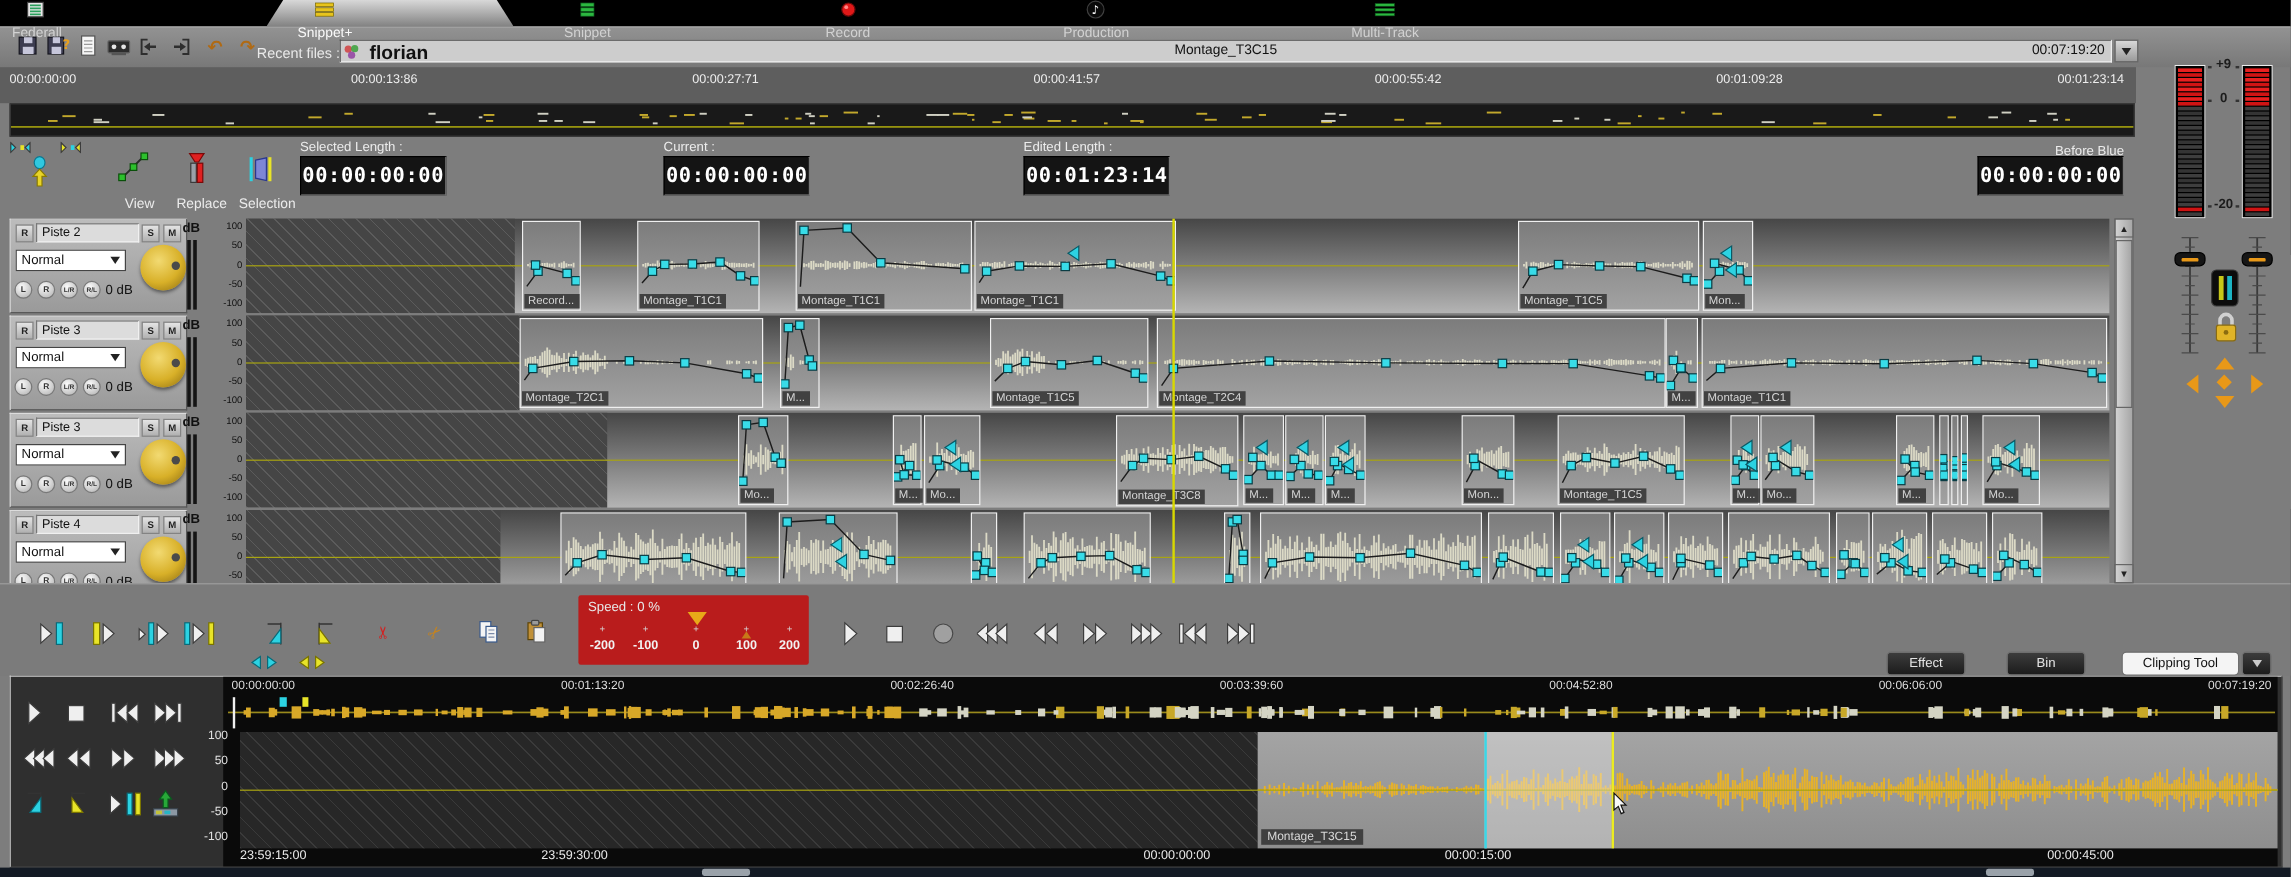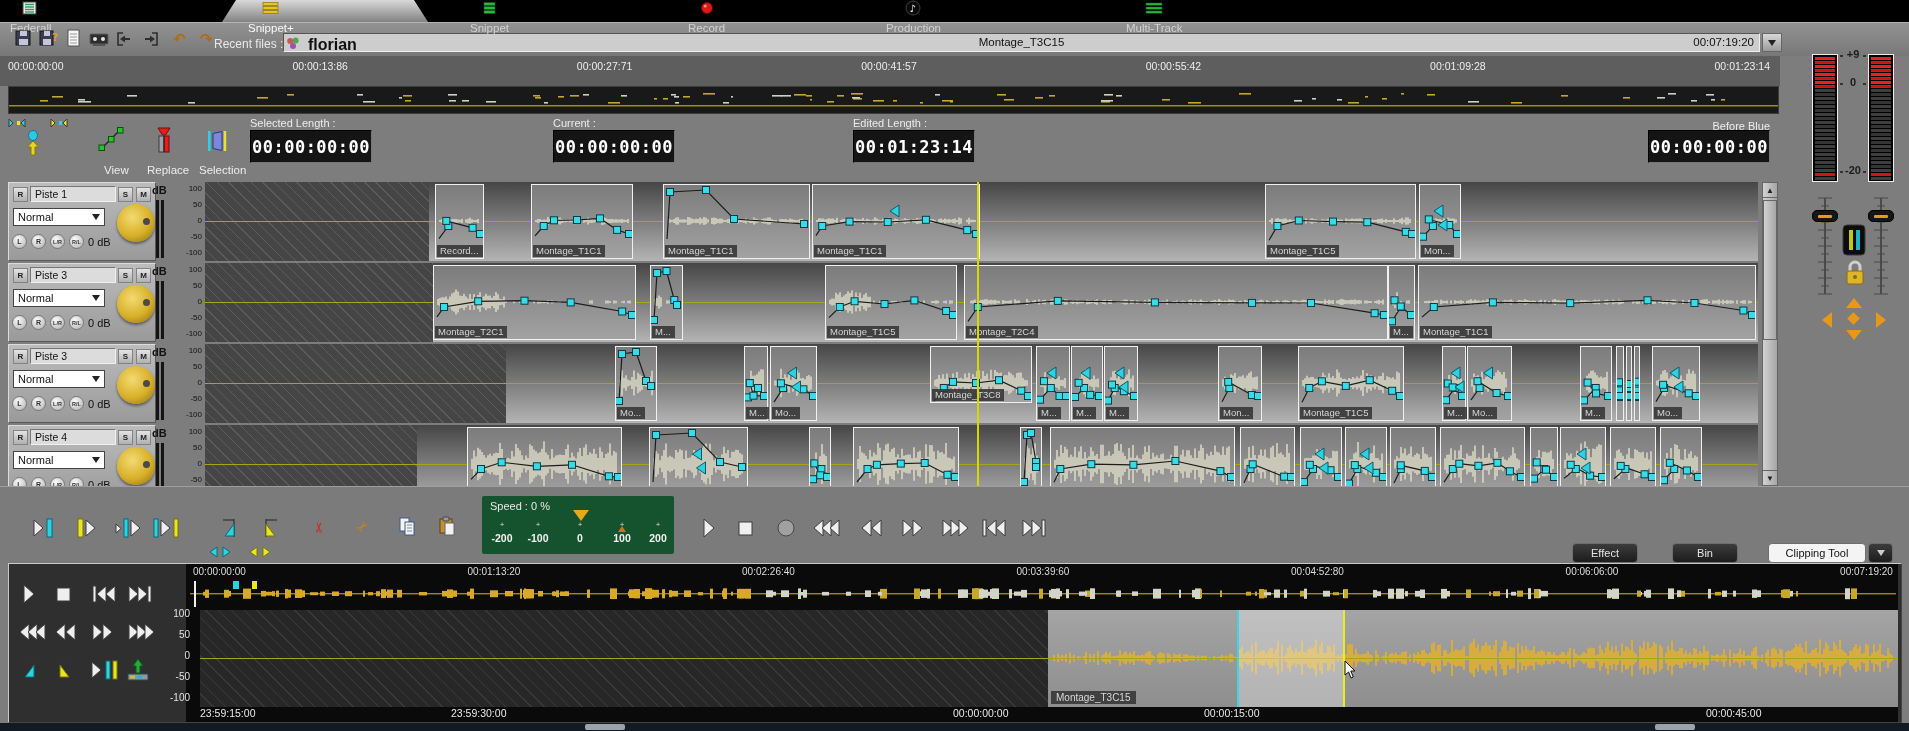--- a/index.html
+++ b/index.html
@@ -38,21 +38,21 @@
   .scl{font-size:8px;color:#111;text-align:right;}
   .lane{background:linear-gradient(#464646,#b4b4b4);}
   .hatch{background:repeating-linear-gradient(45deg,rgba(210,210,210,.16) 0 1px,rgba(0,0,0,0) 1px 8px),#454545;}
   .zline{background:#a8a412;}
   .clip{border:1px solid #f0f0f0;background:linear-gradient(#7c7c7c,#a2a2a2);box-sizing:border-box;}
   .cliplab{position:absolute;left:1px;bottom:1px;background:rgba(52,52,52,.88);color:#d6d6d6;font-size:9.5px;padding:0 4px 1px 3px;white-space:nowrap;overflow:hidden;max-width:94%;}
   .ph{background:#d8d800;z-index:6;}
   .sbar{background:linear-gradient(90deg,#d2d2d2,#a6a6a6);border:1px solid #666;box-sizing:border-box;}
   .sarr{font-size:8px;color:#222;display:flex;align-items:center;justify-content:center;}
   .transportbar{left:0;top:486px;width:1909px;height:77px;background:#7b7b7b;border-top:1px solid #9e9e9e;box-sizing:border-box;}
-  .speed{left:482px;top:496px;width:192px;height:58px;background:#14532d;border-radius:2px;}
+  .speed{left:482px;top:496px;width:192px;height:58px;background:#b91c1c;border-radius:2px;}
   .sp-l{position:absolute;left:8px;top:4px;color:#e8e8e8;font-size:11px;}
   .sp-num{position:absolute;top:36px;width:36px;text-align:center;color:#f2f2f2;font-size:10.5px;font-weight:bold;}
   .sp-plus{position:absolute;top:24px;width:36px;text-align:center;color:#d8d8d8;font-size:8px;}
   .sp-ptr{position:absolute;left:91px;top:14px;width:0;height:0;border-left:8px solid transparent;border-right:8px solid transparent;border-top:11px solid #e8a818;}
   .sp-sub{position:absolute;left:136px;top:30px;width:0;height:0;border-left:4px solid transparent;border-right:4px solid transparent;border-bottom:6px solid #c87818;}
   .sidetab{background:linear-gradient(#3c3c3c,#1c1c1c);border:1px solid #6e6e6e;border-radius:4px;color:#e4e4e4;font-size:11px;display:flex;align-items:center;justify-content:center;box-sizing:border-box;}
   .sidetab.active{background:#f4f4f4;color:#111;}
   .bpanel{left:8px;top:563px;width:1894px;height:160px;background:#2f2f2f;border:1px solid #c8c8c8;border-right-color:#444;border-bottom-color:#444;box-sizing:border-box;}
   .bblack{left:186px;top:564px;width:1712px;height:158px;background:#0a0a0a;}
   #b-miniruler{left:193px;top:566px;width:1700px;height:13px;display:flex;justify-content:space-between;}
@@ -182,21 +182,21 @@
   </div>
   <div class="a ddbtn">
       <span class="caret"></span>
     </div>
   <span class="a clbl" style="left:104px;top:164px">View</span>
   <span class="a clbl" style="left:147px;top:164px">Replace</span>
   <span class="a clbl" style="left:199px;top:164px">Selection</span>
   <div class="a" id="tracks-wrap">
       <div class="a thdr" style="left: 8px; top: 0px; width: 148px; height: 79px;"></div>
       <div class="a sqbtn" style="left: 13px; top: 5px; width: 15px; height: 15px;">R</div>
-      <div class="a namef" style="left: 30px; top: 4px; width: 86px; height: 16px;">Piste 1</div>
+      <div class="a namef" style="left: 30px; top: 4px; width: 86px; height: 16px;">Piste 2</div>
       <div class="a sqbtn" style="left: 118px; top: 5px; width: 15px; height: 15px;">S</div>
       <div class="a sqbtn" style="left: 136px; top: 5px; width: 15px; height: 15px;">M</div>
       <div class="a sel" style="left: 13px; top: 26px; width: 92px; height: 18px;">
         <span>Normal</span>
         <span class="caret"></span>
       </div>
       <div class="a knob" style="left: 117px; top: 22px; width: 38px; height: 38px;">
         <div class="a kdot" style="left: 26px; top: 14px; width: 7px; height: 7px;"></div>
       </div>
       <div class="a rbtn" style="left: 12px; top: 52px; width: 15px; height: 15px; font-size: 7px;">L</div>
@@ -455,21 +455,21 @@
           <polyline points="3.0,55.1 12.1,41.0 9.9,36.3 32.4,42.3 42.0,49.0" fill="none" stroke="#1c1c1c" stroke-width="1.2"></polyline>
           <rect x="8.6" y="37.5" width="7" height="7" fill="#38dce8" stroke="#0a3c44" stroke-width="1"></rect>
           <rect x="6.4" y="32.8" width="7" height="7" fill="#38dce8" stroke="#0a3c44" stroke-width="1"></rect>
           <rect x="28.9" y="38.8" width="7" height="7" fill="#38dce8" stroke="#0a3c44" stroke-width="1"></rect>
           <rect x="38.5" y="45.5" width="7" height="7" fill="#38dce8" stroke="#0a3c44" stroke-width="1"></rect>
           <polygon points="25.5,20 25.5,32 16.5,26" fill="#2cd2e2" stroke="#0a5a66" stroke-width="1"></polygon>
           <polygon points="29.5,34 29.5,46 20.5,40" fill="#2cd2e2" stroke="#0a5a66" stroke-width="1"></polygon>
         </svg>
         <div class="cliplab">Mo...</div>
       </div>
-      <div class="a clip" style="left: 930px; top: 164px; width: 102px; height: 57px;">
+      <div class="a clip" style="left: 930px; top: 164px; width: 102px; height: 76px;">
         <svg width="100" height="73" style="display: block; position: absolute; left: 0px; top: 0px;">
           <path d="M4 32.7L4 39.3M6 32.0L6 40.0M8 27.9L8 44.1M10 31.4L10 40.6M12 27.2L12 44.8M14 31.8L14 40.2M16 26.5L16 45.5M18 32.5L18 39.5M20 31.2L20 40.8M22 26.6L22 45.4M24 30.7L24 41.3M26 25.0L26 47.0M28 31.2L28 40.8M30 30.8L30 41.2M32 31.9L32 40.1M34 26.4L34 45.6M36 30.5L36 41.5M38 25.8L38 46.2M40 31.9L40 40.1M42 27.1L42 44.9M44 29.9L44 42.1M46 23.9L46 48.1M48 23.3L48 48.7M50 31.9L50 40.1M52 23.9L52 48.1M54 29.0L54 43.0M56 26.8L56 45.2M58 32.5L58 39.5M60 22.7L60 49.3M62 32.2L62 39.8M64 23.1L64 48.9M66 25.0L66 47.0M68 26.2L68 45.8M70 25.6L70 46.4M72 28.9L72 43.1M74 28.1L74 43.9M76 28.2L76 43.8M78 24.7L78 47.3M80 26.2L80 45.8M82 28.3L82 43.7M84 30.7L84 41.3M86 26.0L86 46.0M88 25.5L88 46.5M90 25.4L90 46.6M92 31.1L92 40.9M94 33.0L94 39.0M96 33.3L96 38.7" stroke="#dcdac6" stroke-width="1.5" fill="none"></path>
           <polyline points="3.0,54.4 12.8,41.0 22.0,34.9 45.0,36.0 68.0,33.2 90.3,43.7 97.0,49.0" fill="none" stroke="#1c1c1c" stroke-width="1.2"></polyline>
           <rect x="9.3" y="37.5" width="7" height="7" fill="#38dce8" stroke="#0a3c44" stroke-width="1"></rect>
           <rect x="18.5" y="31.4" width="7" height="7" fill="#38dce8" stroke="#0a3c44" stroke-width="1"></rect>
           <rect x="41.5" y="32.5" width="7" height="7" fill="#38dce8" stroke="#0a3c44" stroke-width="1"></rect>
           <rect x="64.5" y="29.7" width="7" height="7" fill="#38dce8" stroke="#0a3c44" stroke-width="1"></rect>
           <rect x="86.8" y="40.2" width="7" height="7" fill="#38dce8" stroke="#0a3c44" stroke-width="1"></rect>
           <rect x="93.5" y="45.5" width="7" height="7" fill="#38dce8" stroke="#0a3c44" stroke-width="1"></rect>
         </svg>

